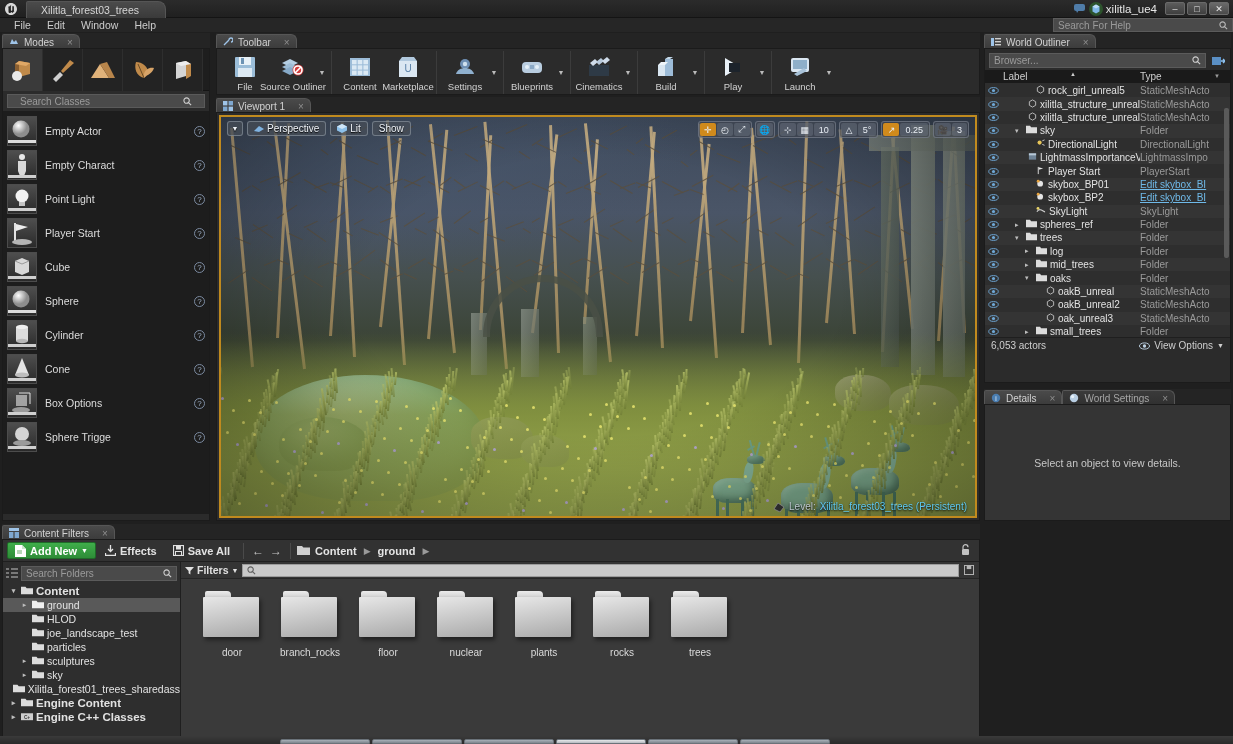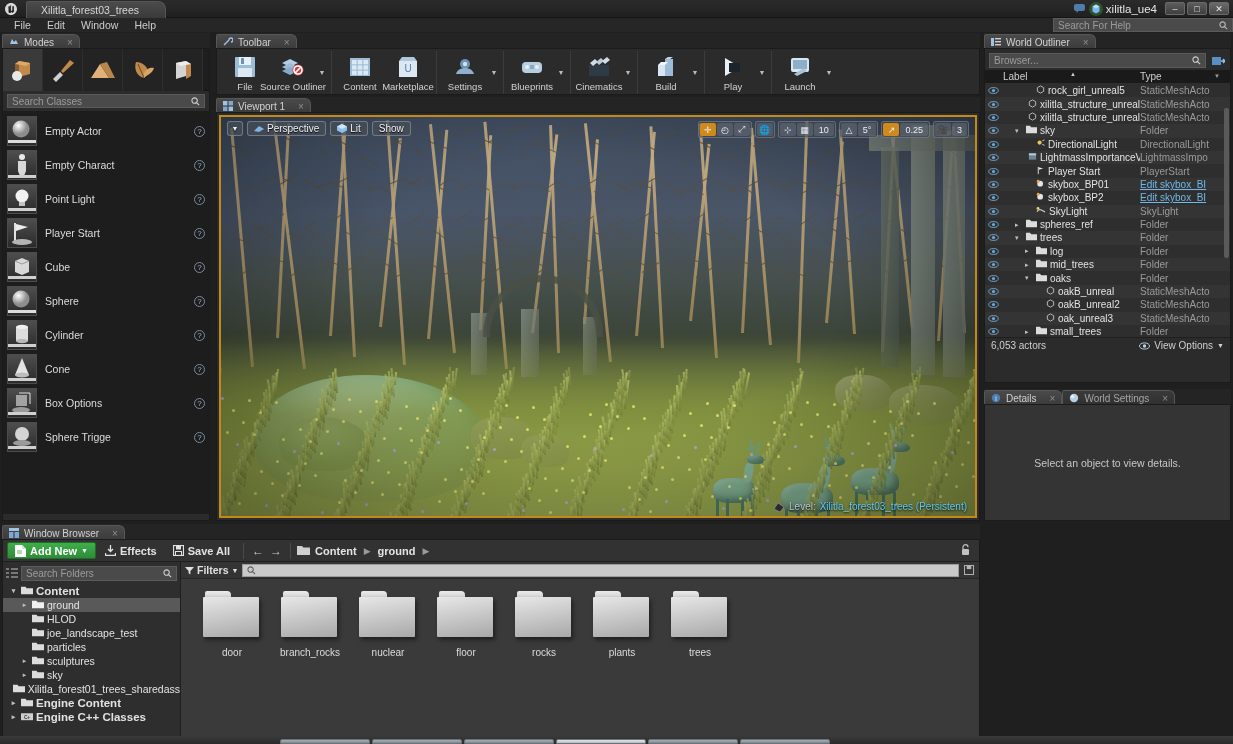--- a/index.html
+++ b/index.html
@@ -44,21 +44,21 @@
   .panel-tab.inactive { background:linear-gradient(#3a3a3a,#303030); color:#a5a5a5; }
 
   
   #modes { position:absolute; left:2px; top:33px; width:208px; height:488px;
     background:#2b2b2b; border:1px solid #1b1b1b; }
   #modes-tools { display:flex; height:42px; background:#1e1e1e; border-bottom:1px solid #151515; }
   .mode-btn { width:40px; height:42px; display:flex; align-items:center; justify-content:center;
     border-right:1px solid #2e2e2e; background:#232323; }
   .mode-btn.active { background:#3a3a3a; }
   #modes-search { margin:3px 4px; height:14px; background:#4a4a4a; border:1px solid #5a5a5a;
-    display:flex; align-items:center; padding:0 4px; }
+    display:flex; align-items:center; padding:0 12px; }
   #modes-search span { color:#9b9b9b; font-size:10px; flex:1; }
   #modes-body { display:flex; height:403px; }
   #cat-list { width:88px; background:#2b2b2b; padding-top:2px; }
   .cat { height:22px; display:flex; align-items:center; padding-left:7px; font-size:10.5px;
     color:#d0d0d0; font-weight:bold; }
   .cat.sel { background:#4a4a4a; }
   .cat.active { background:#353535; border-left:3px solid #e8a33d; padding-left:4px; }
   #place-list { flex:1; background:#1d1d1d; padding-top:3px; }
   .place-row { height:34px; display:flex; align-items:center; padding:0 4px; gap:8px; }
   .place-thumb { width:30px; height:30px; border:1px solid #4c4c4c;
@@ -2414,21 +2414,21 @@
   <div id="details-body" style="height:115px;">Select an object to view details.</div>
 </div>
 
 <div class="tab-strip" style="position:absolute;left:2px;top:524px;width:978px;">
   <div class="panel-tab">
     <svg width="10" height="10" viewBox="0 0 10 10">
         <rect x="0" y="0" width="10" height="3" fill="#9fc4e8"></rect>
         <rect x="0" y="4" width="4.4" height="6" fill="#7fa8d0"></rect>
         <rect x="5.6" y="4" width="4.4" height="6" fill="#7fa8d0"></rect>
       </svg>
-    <span>Window Browser</span>
+    <span>Content Filters</span>
     <span class="x">×</span>
   </div>
 </div>
 <div id="cb" style="top:539px;height:197px;">
   <div id="cb-toolbar">
     <div id="addnew">
       <svg width="11" height="12" viewBox="0 0 11 12">
           <path d="M0 0h7l4 4v8H0z" fill="#fff"></path>
           <path d="M7 0l4 4H7z" fill="#cfe7cf"></path>
           <path d="M2 6h5M2 8h5" stroke="#6fae6f" stroke-width="1"></path>
@@ -2605,42 +2605,42 @@
               <div class="tab"></div>
               <div class="body"></div>
             </div>
             <div class="asset-name">branch_rocks</div>
           </div>
           <div class="asset">
             <div class="folder-ico">
               <div class="tab"></div>
               <div class="body"></div>
             </div>
+            <div class="asset-name">floor</div>
+          </div>
+          <div class="asset">
+            <div class="folder-ico">
+              <div class="tab"></div>
+              <div class="body"></div>
+            </div>
             <div class="asset-name">nuclear</div>
           </div>
           <div class="asset">
             <div class="folder-ico">
               <div class="tab"></div>
               <div class="body"></div>
             </div>
-            <div class="asset-name">floor</div>
+            <div class="asset-name">plants</div>
           </div>
           <div class="asset">
             <div class="folder-ico">
               <div class="tab"></div>
               <div class="body"></div>
             </div>
             <div class="asset-name">rocks</div>
-          </div>
-          <div class="asset">
-            <div class="folder-ico">
-              <div class="tab"></div>
-              <div class="body"></div>
-            </div>
-            <div class="asset-name">plants</div>
           </div>
           <div class="asset">
             <div class="folder-ico">
               <div class="tab"></div>
               <div class="body"></div>
             </div>
             <div class="asset-name">trees</div>
           </div>
         </div>
       <div id="cb-foot">

